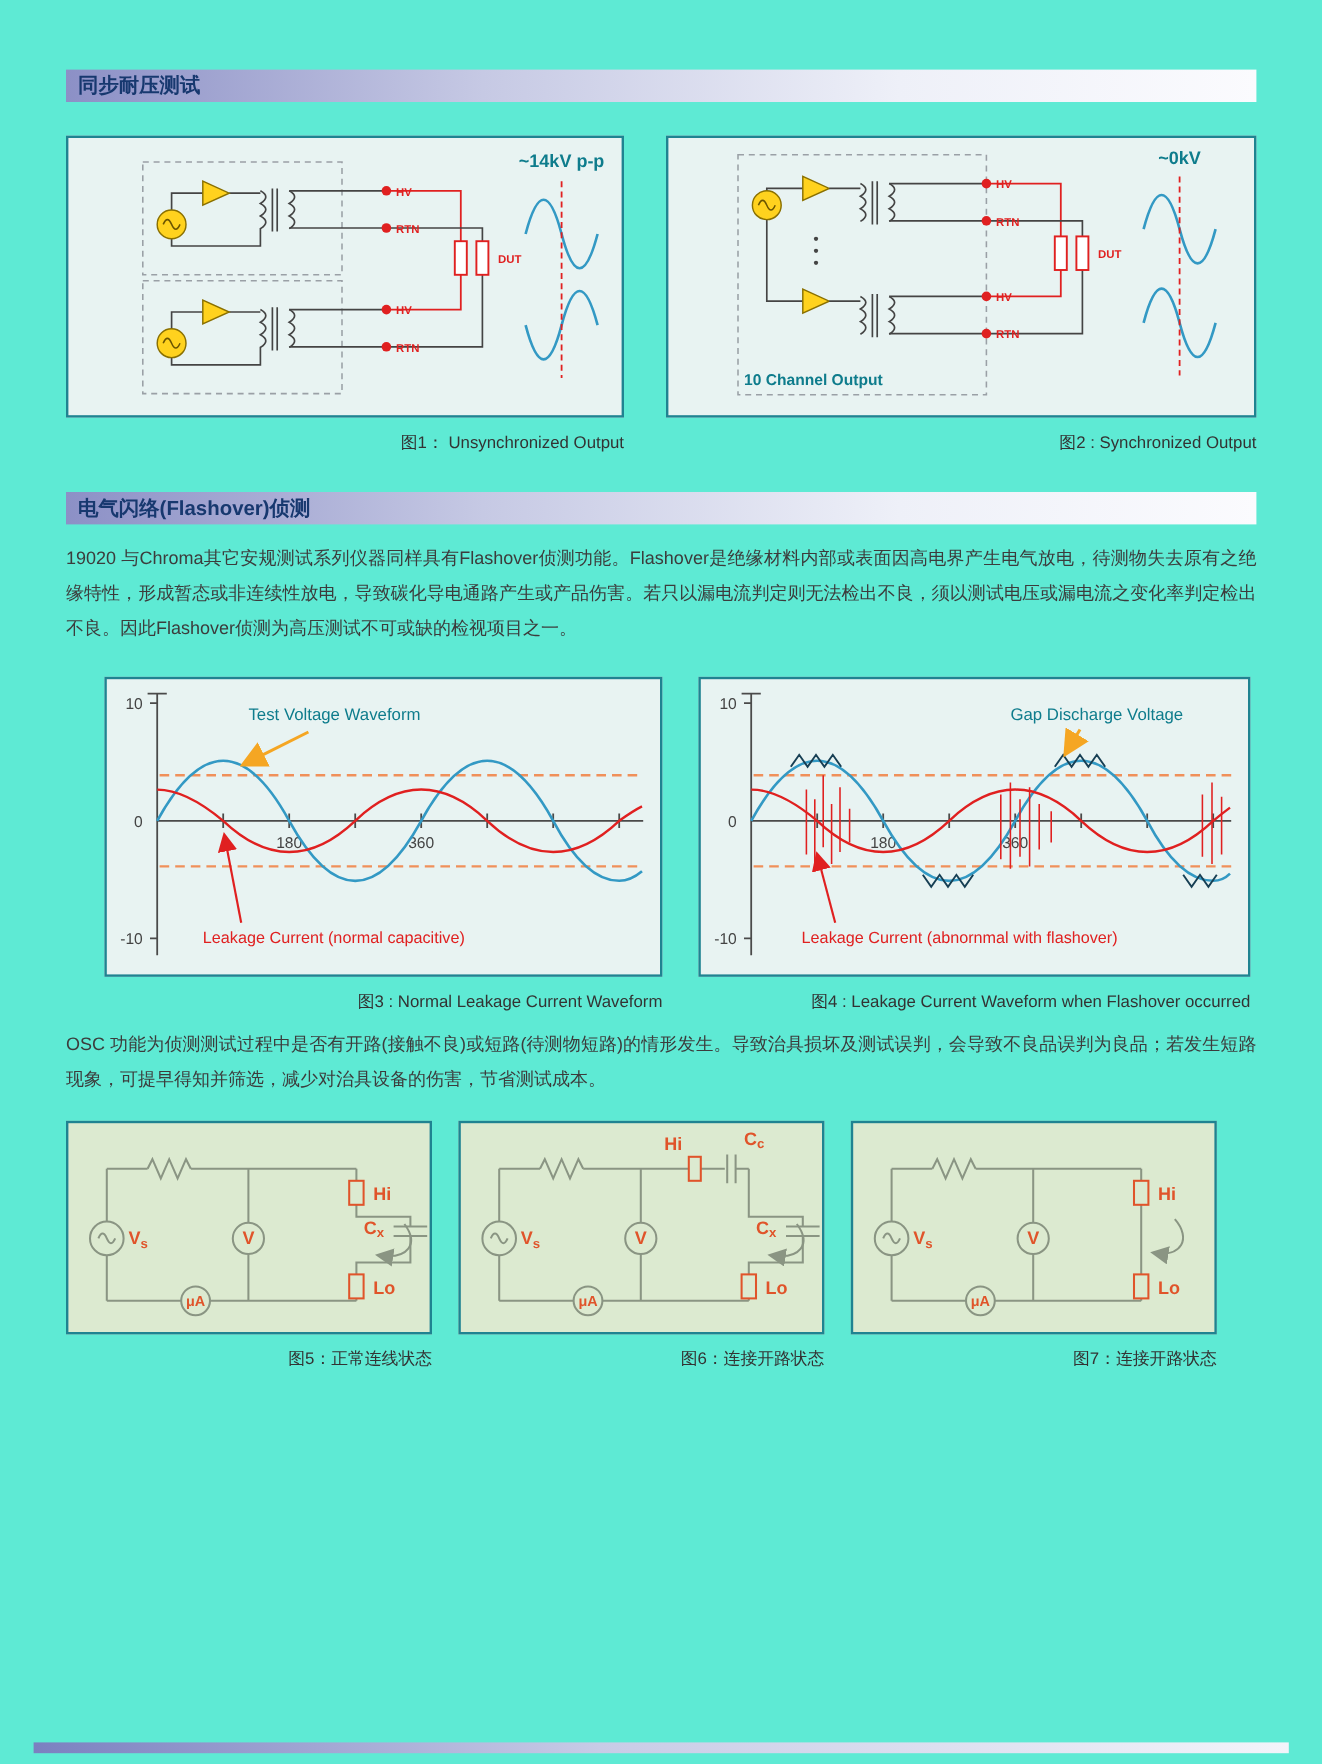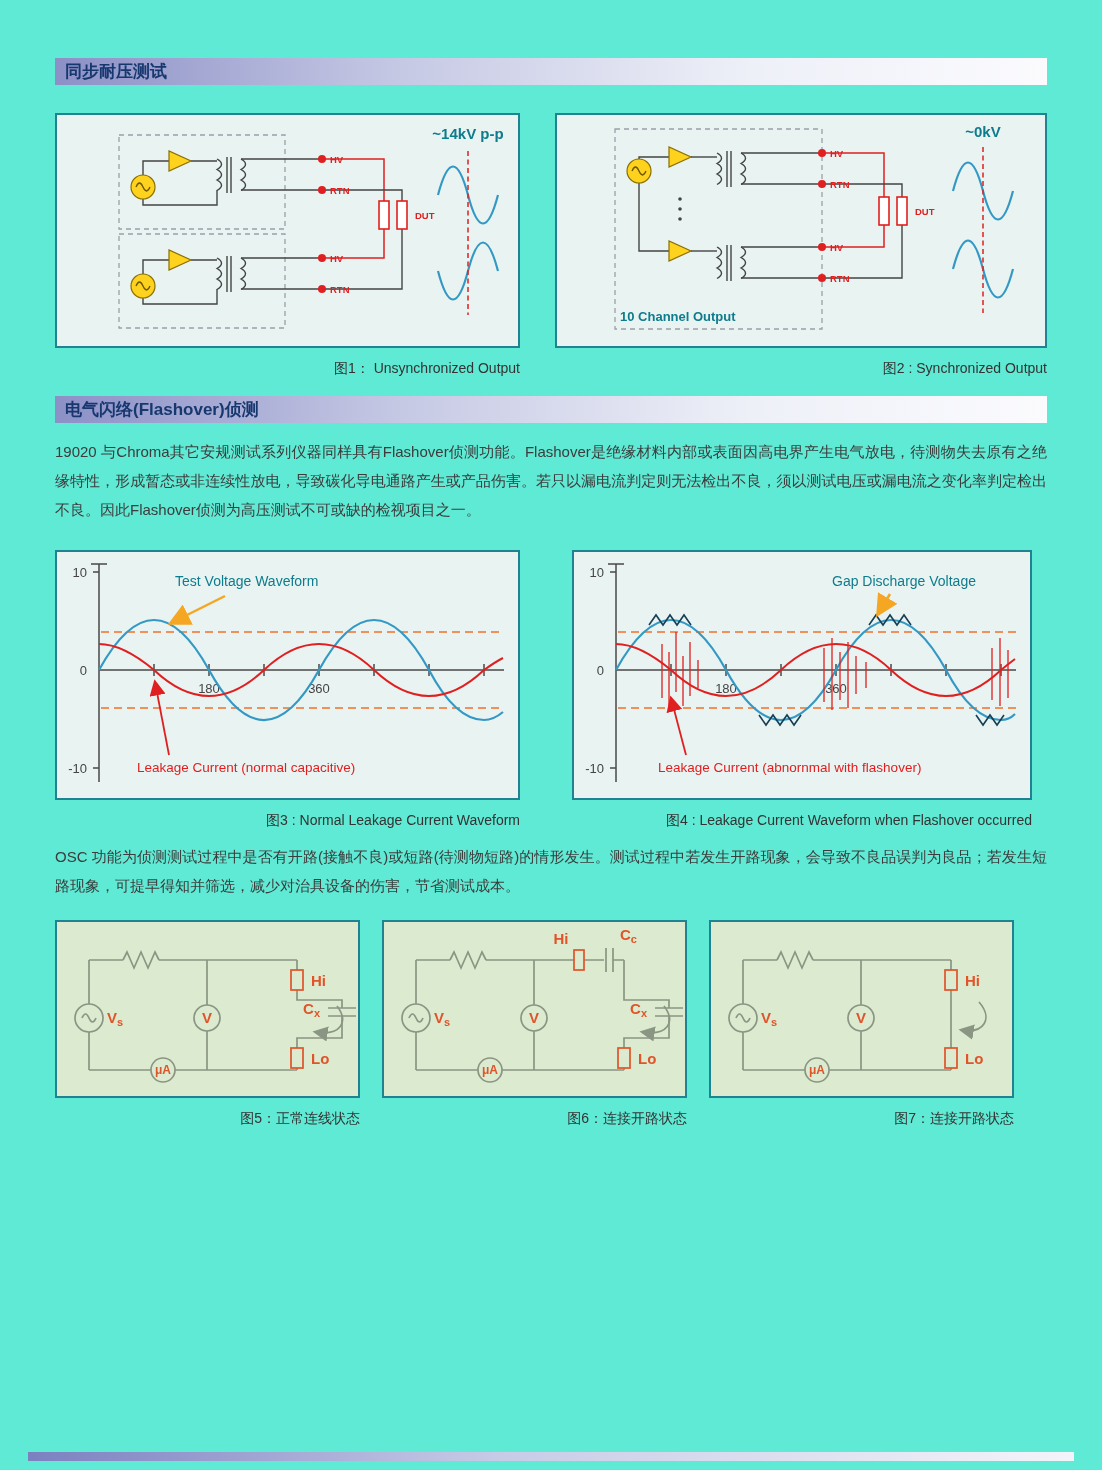--- a/index.html
+++ b/index.html
@@ -3,27 +3,27 @@
 <meta charset="utf-8">
 <style>
   html,body{margin:0;padding:0;background:#fff;}
   .page{position:relative;width:1102px;height:1470px;background:#5eead4;overflow:hidden;
         font-family:"Liberation Sans","DejaVu Sans",sans-serif;}
   .content{padding:0 55px;}
   .sec-hdr{height:27px;display:flex;align-items:center;
            background:linear-gradient(90deg,#8c90c6 0%,#c6c9e4 35%,#eef0f8 70%,#fbfbfe 100%);}
   .sec-hdr span{padding-left:10px;font-size:17px;font-weight:bold;color:#17386f;}
   .hdr-1{margin-top:58px;}
-  .hdr-2{margin-top:18px;}
+  .hdr-2{margin-top:32px;}
   .hdr-3{margin-top:36px;}
   .body-text{margin:14px 0 0;font-size:15px;line-height:29px;color:#3c3c3c;text-align:justify;}
   .body-text.tight{margin-top:12px;}
   .fig-row{display:flex;}
   .row-1{margin-top:28px;gap:35px;}
-  .row-2{margin-top:26px;gap:52px;}
+  .row-2{margin-top:26px;gap:30px;margin-left:32px;}
   .row-3{margin-top:20px;gap:22px;}
   figure{margin:0;}
   .fig-box{border:2px solid #1f8391;background:#e8f3f2;}
   .fig-box.green{background:#dcead0;}
   .fig-box svg{display:block;}
   figcaption{margin-top:12px;text-align:right;font-size:14px;color:#333;}
   .footer-bar{position:absolute;left:28px;right:28px;bottom:9px;height:9px;
               background:linear-gradient(90deg,#7b80c0 0%,#c8cbe6 45%,#f3f4fa 100%);}
   
   .wire{stroke:#444;stroke-width:1.4;fill:none;}
@@ -250,21 +250,21 @@
           <line class="arrow-o" x1="316" y1="42" x2="304" y2="62" marker-end="url(#ar-o4)"></line>
           <line class="arrow-r" x1="112" y1="203" x2="97" y2="146" marker-end="url(#ar-r4)"></line>
           <text class="t-teal-lbl" x="258" y="34">Gap Discharge Voltage</text>
           <text class="t-redlbl" x="84" y="220">Leakage Current (abnornmal with flashover)</text>
         </svg>
       </div>
       <figcaption>图4 :  Leakage Current Waveform when Flashover occurred</figcaption>
     </figure>
   </div>
 
-  <p class="body-text tight">OSC 功能为侦测测试过程中是否有开路(接触不良)或短路(待测物短路)的情形发生。测试过程中若发生开路现象，会导致不良品误判为良品；若发生短路现象，可提早得知并筛选，减少对治具设备的伤害，节省测试成本。</p>
+  <p class="body-text tight">OSC 功能为侦测测试过程中是否有开路(接触不良)或短路(待测物短路)的情形发生。导致治具损坏及测试误判，会导致不良品误判为良品；若发生短路现象，可提早得知并筛选，减少对治具设备的伤害，节省测试成本。</p>
 
   <div class="fig-row row-3">
 
     <figure>
       <div class="fig-box green" style="width:301px;height:174px">
         <svg viewBox="0 0 301 174" width="301" height="174">
           <defs>
             <marker id="ar-g5" markerWidth="9" markerHeight="9" refX="7.5" refY="4.5" orient="auto">
                   <path d="M0,0 L9,4.5 L0,9 Z" fill="#8a9583"></path>
                 </marker>

